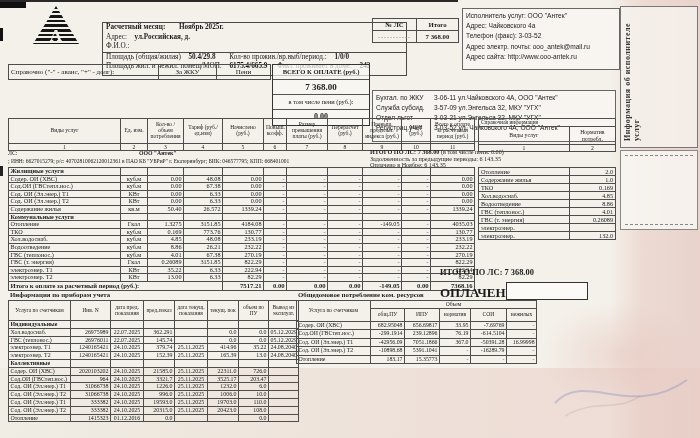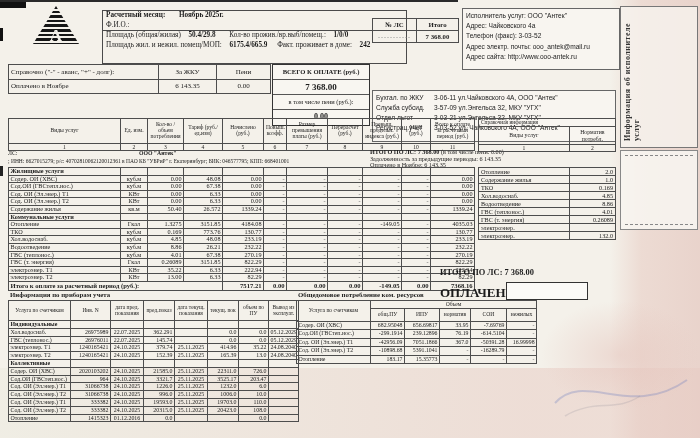--- a/index.html
+++ b/index.html
@@ -19,21 +19,21 @@
   .edge-mark2{left:0;top:166px;width:3px;height:10px;background:#222;}
   
   .logo{left:12px;top:6px;width:88px;height:58px;text-align:center;}
   .logo-tri{position:relative;width:46px;height:38px;margin:0 auto;
     clip-path:polygon(50% 0,100% 100%,0 100%);
     background:repeating-linear-gradient(180deg,#161616 0 2.6px,#f4f1ea 2.6px 4.6px);}
   .logo-a{position:absolute;left:50%;bottom:0;transform:translateX(-50%);
     color:#f4f1ea;font-weight:bold;font-size:17px;line-height:1;}
   .logo-name{font-weight:bold;font-size:15px;letter-spacing:1px;line-height:1.2;}
   
-  .hdr{left:102px;top:10px;width:303px;height:52px;border:1px solid #4a4a4a;font-size:7.2px;}
+  .hdr{left:102px;top:22px;width:303px;height:52px;border:1px solid #4a4a4a;font-size:7.2px;}
   .hrow{padding:0 3px;height:9.6px;line-height:9.6px;white-space:nowrap;overflow:hidden;}
   .hrow .b{font-weight:bold;}
   .hrow .ml{margin-left:12px;}
   .hdr .divline{border-top:1px solid #4a4a4a;}
   .gap{display:inline-block;width:10px;}
   
   table{border-collapse:collapse;table-layout:fixed;}
   td,th{border:1px solid #4d4d4d;padding:0 2px;overflow:hidden;white-space:nowrap;font-weight:normal;}
   .b{font-weight:bold;}
   .ctr{text-align:center;}
@@ -130,27 +130,32 @@
     </div>
   </div>
 
   <div class="abs hdr">
     <div class="hrow">
       <span class="b">Расчетный месяц:</span>
       <span class="gap"></span>
       <span class="b">Ноябрь 2025г.</span>
     </div>
     <div class="hrow">
+      <span>Адрес:</span>
+      <span class="gap" style="width:4px"></span>
+      <span class="b">ул.Российская, д.</span>
+    </div>
+    <div class="hrow">
       <span>Ф.И.О.:</span>
     </div>
     <div class="hrow divline">
       <span>Площадь (общая/жилая)</span>
       <span class="gap" style="width:4px"></span>
       <span class="b">50.4/29.8</span>
-      <span class="ml">Кол-во прожив./вр.выб/помещ.:</span>
+      <span class="ml">Кол-во прожив./вр.выб/период.:</span>
       <span class="gap" style="width:4px"></span>
       <span class="b">1/0/0</span>
     </div>
     <div class="hrow">
       <span>Площадь жил. и нежил. помещ/МОП:</span>
       <span class="gap" style="width:4px"></span>
       <span class="b">6175.4/665.9</span>
       <span class="ml" style="margin-left:8px">Факт. проживает в доме:</span>
       <span class="gap" style="width:4px"></span>
       <span class="b">242</span>
@@ -197,25 +202,20 @@
         <col style="width:54px">
       </colgroup>
     <tbody>
         <tr>
       <td>Справочно ("-" - аванс, "+" - долг):</td>
       <td class="ctr">За ЖКУ</td>
       <td class="ctr">Пени</td>
     </tr>
     </tbody>
       <tbody id="summary-body">
-        <tr>
-          <td>Оплачено в Ноябре</td>
-          <td class="ctr">6 143.35</td>
-          <td class="ctr">0.00</td>
-        </tr>
       </tbody>
   </table>
 
   <div class="abs totalbox">
     <div class="r1">ВСЕГО К ОПЛАТЕ (руб.)</div>
     <div class="r2">7 368.00</div>
     <div class="r3">в том числе пени (руб.):</div>
     <div class="r4">0.00</div>
   </div>
 

